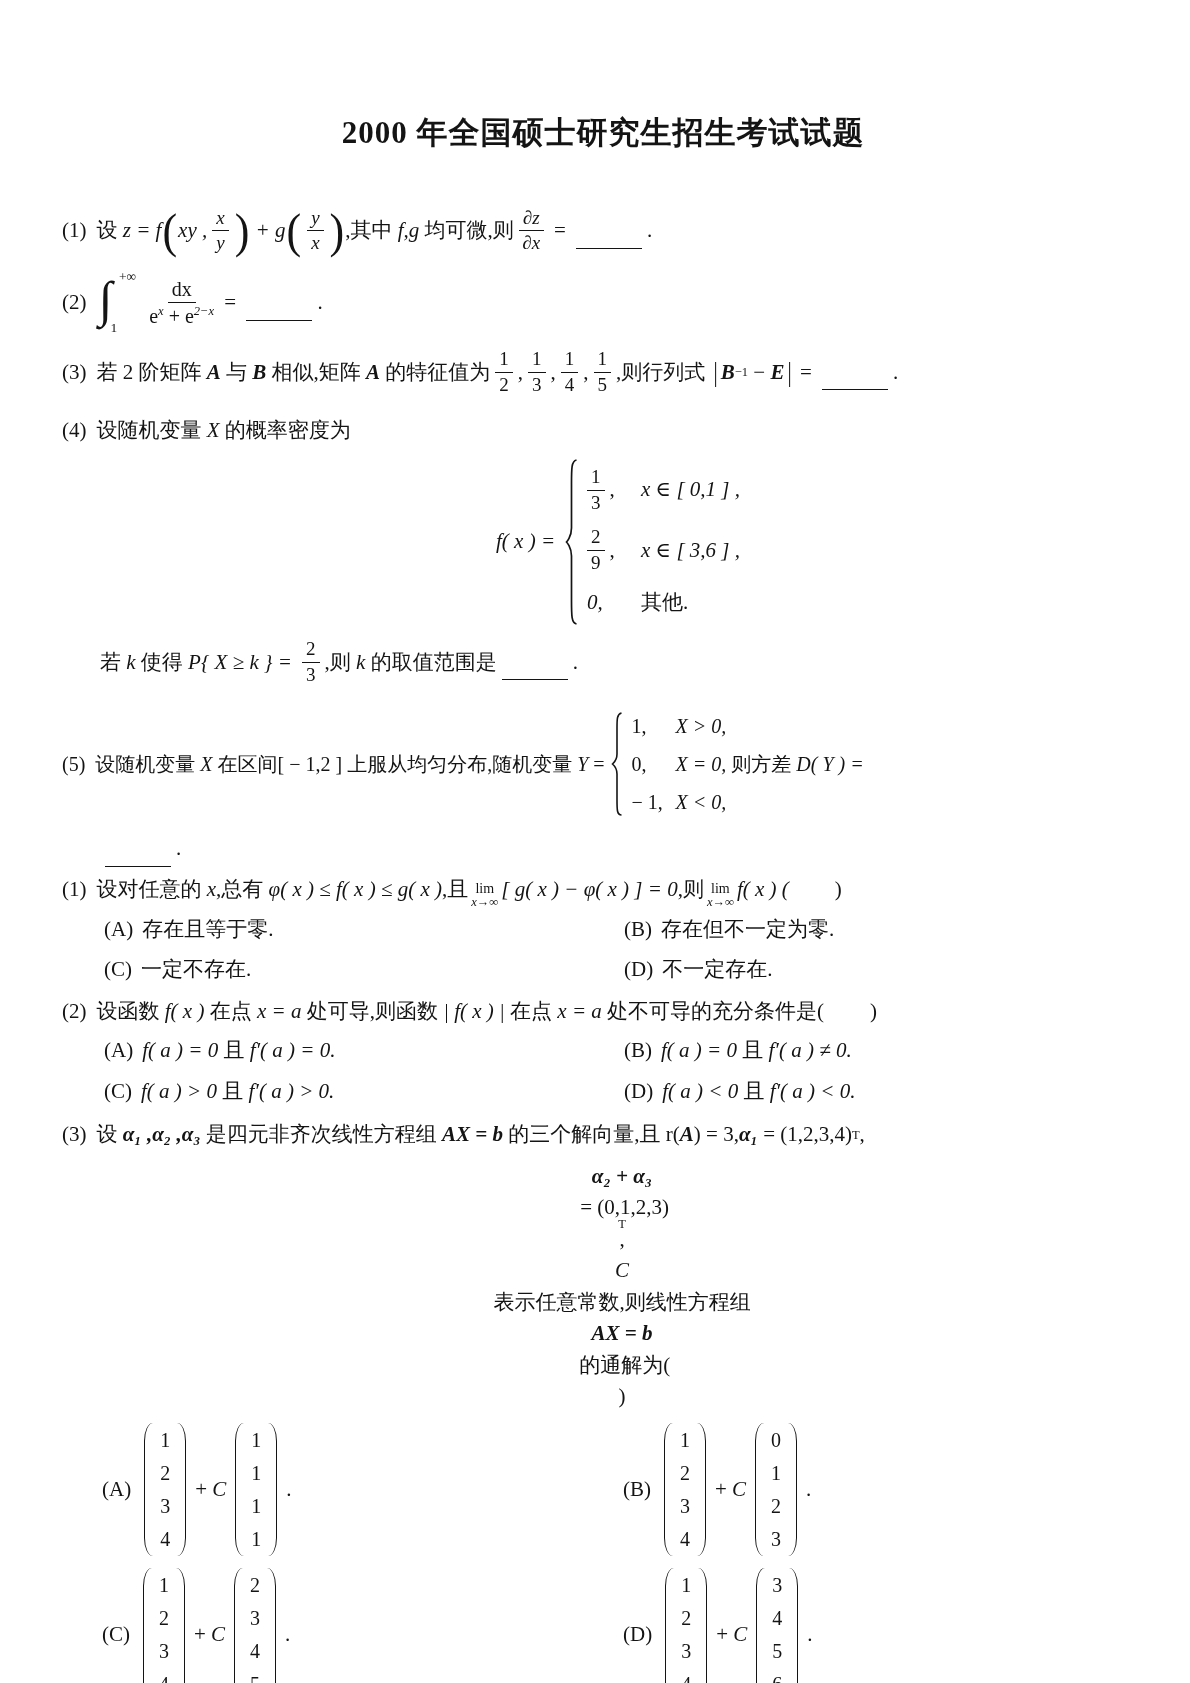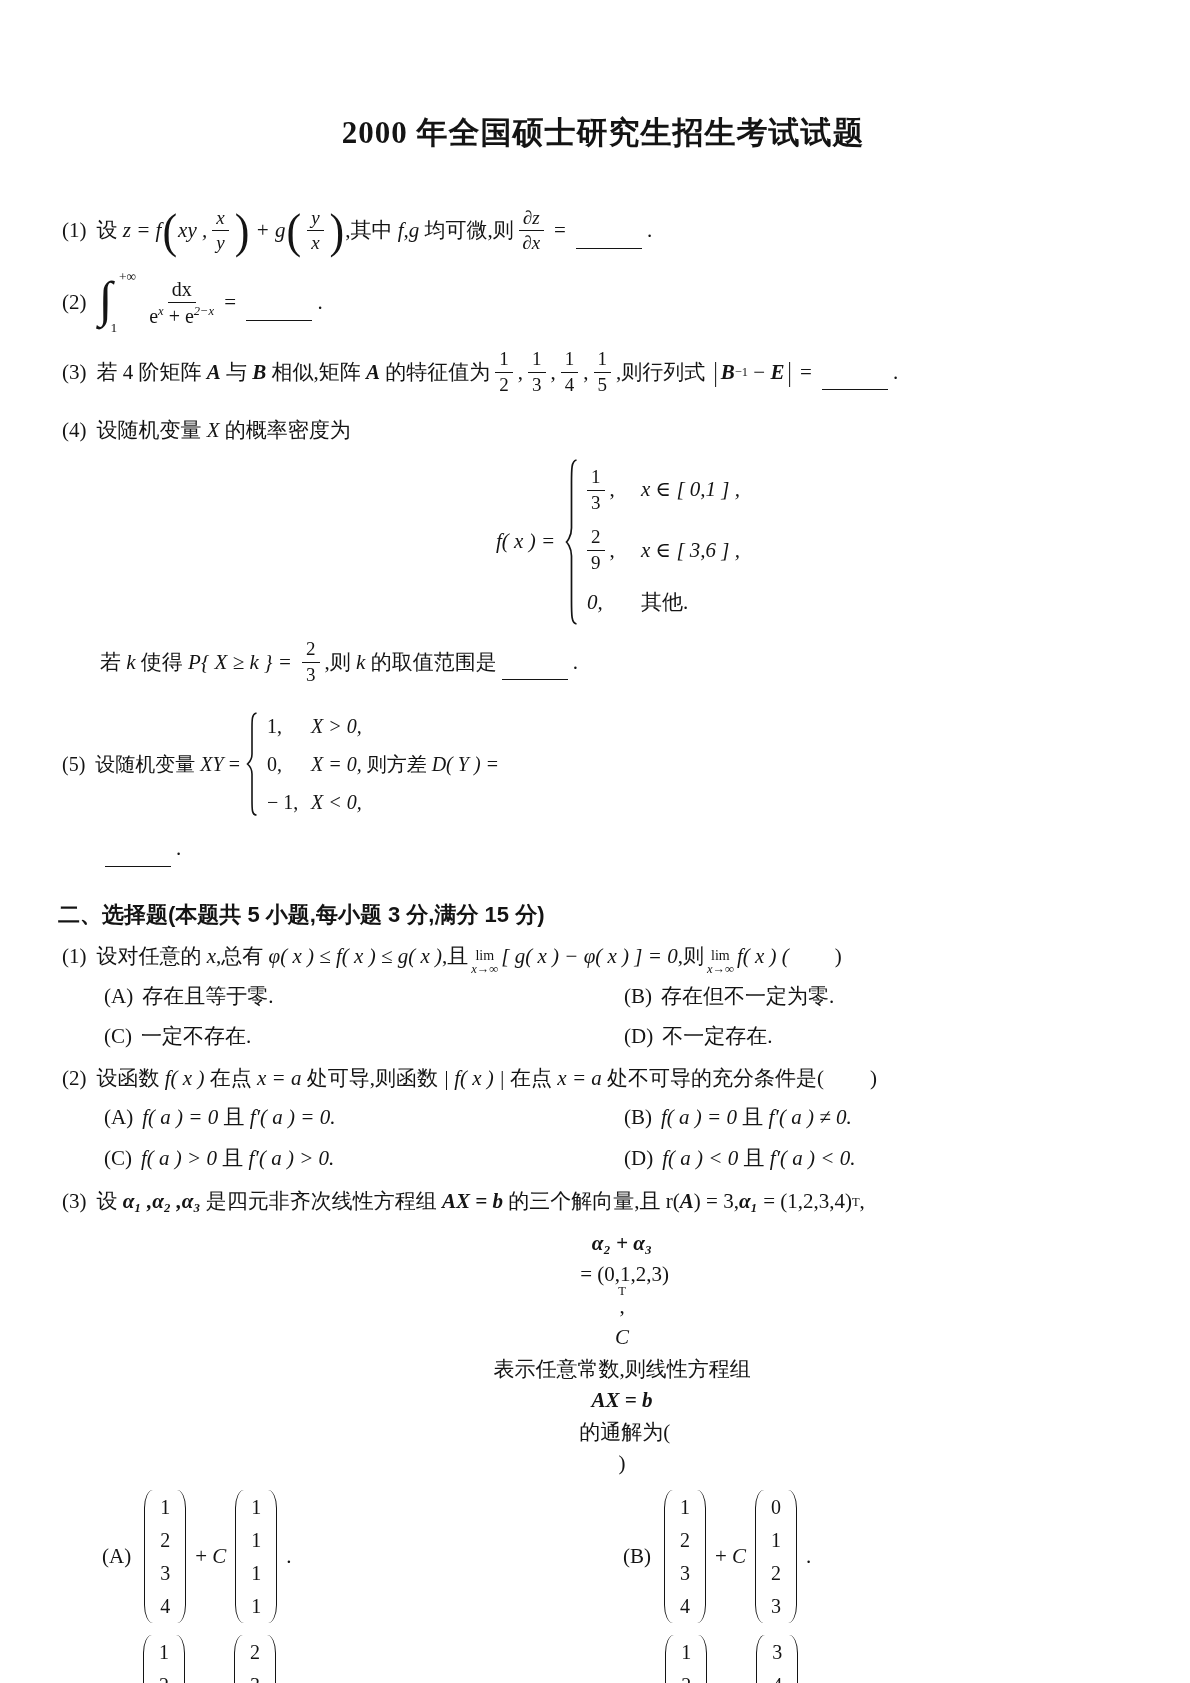--- a/index.html
+++ b/index.html
@@ -127,21 +127,21 @@
       <span class="num" data-bind="section1.q2.num">dx</span>
       <span class="den"><span data-bind="section1.q2.den1">e</span><sup class="s mi" data-bind="section1.q2.den1sup">x</sup><span data-bind="section1.q2.den2"> + e</span><sup class="s mi" data-bind="section1.q2.den2sup">2−x</sup></span>
     </span>
     <span data-bind="section1.q2.m1"> = </span>
     <span class="blank"></span>
     <span data-bind="section1.q2.dot">.</span>
   </div>
 
   <div class="line q" style="margin-top:20px;">
     <span class="lab" data-bind="section1.q3.label">(3)</span>
-    <span data-bind="section1.q3.t1">若 4 阶矩阵 </span>
+    <span data-bind="section1.q3.t1">若 2 阶矩阵 </span>
     <span class="mbi" data-bind="section1.q3.m_a1">A</span>
     <span data-bind="section1.q3.t2"> 与 </span>
     <span class="mbi" data-bind="section1.q3.m_b1">B</span>
     <span data-bind="section1.q3.t3"> 相似,矩阵 </span>
     <span class="mbi" data-bind="section1.q3.m_a2">A</span>
     <span data-bind="section1.q3.t4"> 的特征值为</span>
     <span class="frac">
         <span class="num" data-bind="section1.q3.fracs.0.n">1</span>
         <span class="den" data-bind="section1.q3.fracs.0.d">2</span>
       </span>
@@ -225,20 +225,21 @@
     <span class="mi" data-bind="section1.q4.k_k2">k</span>
     <span data-bind="section1.q4.k2b"> 的取值范围是</span>
     <span class="blank"></span>
     <span data-bind="section1.q4.dot">.</span>
   </div>
 
   <div class="line q" style="margin-top:24px; font-size:20px;">
     <span class="lab" data-bind="section1.q5.label">(5)</span>
     <span data-bind="section1.q5.t1a">设随机变量 </span>
     <span class="mi" data-bind="section1.q5.m_x">X</span>
+    <span data-bind="section1.q5.t1b"> 在区间[ − 1,2 ] 上服从均匀分布,随机变量 </span>
     <span class="mi" data-bind="section1.q5.m_y">Y</span>
     <span data-bind="section1.q5.t1c"> =</span>
     <svg class="brace" width="15" height="106" viewBox="0 0 15 106" style="margin-left:4px;">
       <path d="M12.5 2 C8 3 8 8 8 17 L8 43 C8 49 3.5 53 3.5 53 C3.5 53 8 57 8 63 L8 89 C8 99 8 104 12.5 104" fill="none" stroke="#141414" stroke-width="1.6"></path>
     </svg>
     <div class="pw-rows small">
       <div class="pw-row">
         <span class="pw-val" data-bind="section1.q5.rows.0.value" style="min-width:44px;">1,</span>
         <span class="cond mi" data-bind="section1.q5.rows.0.cond">X &gt; 0,</span>
       </div>
@@ -253,21 +254,20 @@
     </div>
     <span data-bind="section1.q5.t2a"> 则方差 </span>
     <span class="mi" data-bind="section1.q5.m_dy">D( Y ) =</span>
   </div>
 
   <div class="line q indent1" style="margin-top:16px;">
     <span class="blank"></span>
     <span data-bind="section1.q5.dot">.</span>
   </div>
 
-  <div class="sec-head" data-bind="section2.heading" style="margin-top:34px;">二、选择题(本题共 5 小题,每小题 3 分,满分 15 分)</div>
 
   <div class="line q" style="margin-top:10px;">
     <span class="lab" data-bind="section2.q1.label">(1)</span>
     <span data-bind="section2.q1.t1a">设对任意的 </span>
     <span class="mi" data-bind="section2.q1.m1">x</span>
     <span data-bind="section2.q1.t1b">,总有 </span>
     <span class="mi" data-bind="section2.q1.m2">φ( x ) ≤ f( x ) ≤ g( x )</span>
     <span data-bind="section2.q1.t1c">,且</span>
     <span class="lim">
       <span class="lt" data-bind="section2.q1.lim">lim</span>

